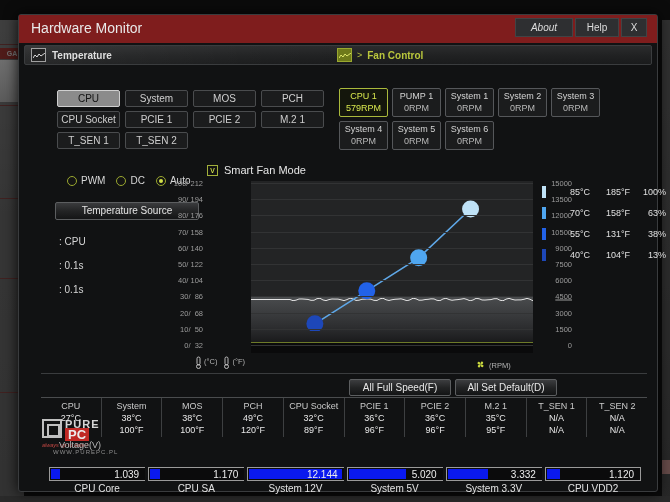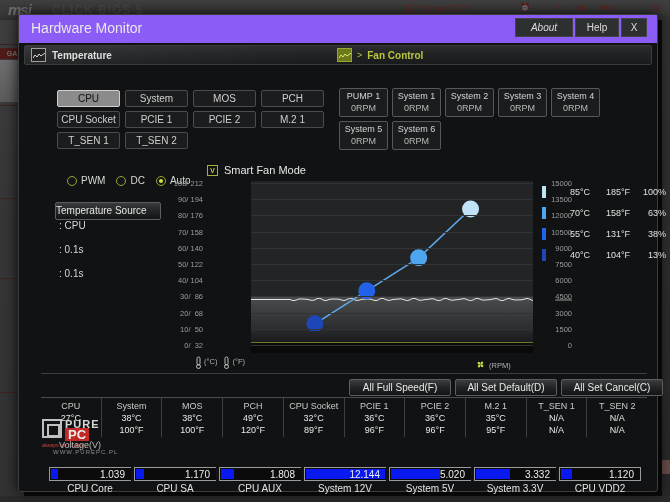--- a/index.html
+++ b/index.html
@@ -72,21 +72,21 @@
   #hw-window {
     position: absolute; left: 18px; top: 14px;
     width: 640px; height: 478px;
     background: #111213;
     border: 1px solid #3a3c3e;
     border-radius: 3px;
     box-shadow: 0 0 14px rgba(0,0,0,0.85);
   }
   #win-titlebar {
     position: relative; height: 28px;
-    background: #8b5cf6;
+    background: #7f1d1d;
   }
   #win-title {
     position: absolute; left: 12px; top: 5px;
     font-size: 14px; color: #e9e9e9;
   }
   .win-btn {
     position: absolute; top: 3px; height: 19px;
     background: #2e2f31; border: 1px solid #414345;
     color: #dcdcdc; font-size: 10px;
     line-height: 17px; text-align: center; cursor: pointer;
@@ -162,24 +162,24 @@
     border: 1px solid #9aa82f; background: #141414;
     position: relative;
   }
   .radio.on:after {
     content: ""; position: absolute; left: 2px; top: 2px;
     width: 4px; height: 4px; border-radius: 50%; background: #d2e04a;
   }
   .radio-lbl { font-size: 10px; color: #d8d8d8; }
 
   .ctrl-btn {
-    width: 106px; height: 18px; margin-bottom: 0;
+    width: 144px; height: 18px; margin-bottom: 16px;
     background: linear-gradient(180deg,#3a3b3d 0%, #232425 50%, #141516 100%);
     border: 1px solid #5c5e60; border-radius: 2px;
-    color: #e4e4e4; font-size: 10px; line-height: 16px; text-align: left;
+    color: #e4e4e4; font-size: 10px; line-height: 16px; text-align: center;
     cursor: pointer;
   }
   .ctrl-val { font-size: 10px; color: #d6d6d6; margin: 0 0 13px 4px; }
 
   
   #smart-fan-row {
     position: absolute; left: 188px; top: 149px;
     display: flex; align-items: center; gap: 6px;
   }
   #smart-chk {
@@ -296,30 +296,20 @@
   .vnum {
     position: absolute; right: 6px; top: 0; height: 14px; line-height: 14px;
     font-size: 10px; color: #ededed;
   }
   .vname { font-size: 10px; color: #e3e3e3; text-align: center; margin-top: 2px; }
 </style>
 </head>
 <body>
 
 <div id="bios-backdrop">
-  <div id="bg-topbar">
-    <div id="bg-msi-logo">msi</div>
-    <div id="bg-brandline">CLICK BIOS 5</div>
-    <div id="bg-ezmode">EZ Mode (F7)</div>
-    <div class="bg-tr-item" style="left:520px;">⏰</div>
-    <div class="bg-tr-item" style="left:556px;">↻</div>
-    <div class="bg-tr-item" style="left:578px;">▣</div>
-    <div class="bg-tr-item" style="left:600px;">◉En</div>
-    <div id="bg-close-x">✕</div>
-  </div>
   <div id="bg-leftrail">
     <div class="ga-chip">GA</div>
     <div class="panelwhite"></div>
     <div class="bg-hair" style="top:24px;"></div>
     <div class="bg-hair" style="top:85px;"></div>
     <div class="bg-hair" style="top:178px;"></div>
     <div class="bg-hair" style="top:258px;"></div>
     <div class="bg-hair" style="top:372px;"></div>
   </div>
   <div id="bg-rightrail">
@@ -364,20 +354,24 @@
       <div class="ttab">MOS</div>
       <div class="ttab">PCH</div>
       <div class="ttab">CPU Socket</div>
       <div class="ttab">PCIE 1</div>
       <div class="ttab">PCIE 2</div>
       <div class="ttab">M.2 1</div>
       <div class="ttab">T_SEN 1</div>
       <div class="ttab">T_SEN 2</div>
     </div>
   <div id="fan-tabs">
+      <div class="ftab active">
+        <span class="fname">CPU 1</span>
+        <span class="frpm">579RPM</span>
+      </div>
       <div class="ftab">
         <span class="fname">PUMP 1</span>
         <span class="frpm">0RPM</span>
       </div>
       <div class="ftab">
         <span class="fname">System 1</span>
         <span class="frpm">0RPM</span>
       </div>
       <div class="ftab">
         <span class="fname">System 2</span>
@@ -534,21 +528,20 @@
       </svg>
     </span>
     <span class="unit-txt">(RPM)</span>
   </div>
 
   <div id="hr-chart"></div>
 
   <div id="action-row">
       <div class="act-btn">All Full Speed(F)</div>
       <div class="act-btn">All Set Default(D)</div>
-      <div class="act-btn">All Set Cancel(C)</div>
     </div>
 
   <div id="temp-table">
       <div class="tcell">
         <span class="tn">CPU</span>
         <span class="tc">27°C</span>
         <span class="tf"></span>
       </div>
       <div class="tcell">
         <span class="tn">System</span>
@@ -616,27 +609,20 @@
       </div>
       <div class="vcell">
         <div class="vtrack">
           <div class="vfill" style="width: 10%;"></div>
           <div class="vnum">1.170</div>
         </div>
         <div class="vname">CPU SA</div>
       </div>
       <div class="vcell">
         <div class="vtrack">
-          <div class="vfill" style="width: 16%;"></div>
-          <div class="vnum">1.808</div>
-        </div>
-        <div class="vname">CPU AUX</div>
-      </div>
-      <div class="vcell">
-        <div class="vtrack">
           <div class="vfill" style="width: 97%;"></div>
           <div class="vnum">12.144</div>
         </div>
         <div class="vname">System 12V</div>
       </div>
       <div class="vcell">
         <div class="vtrack">
           <div class="vfill" style="width: 60%;"></div>
           <div class="vnum">5.020</div>
         </div>

